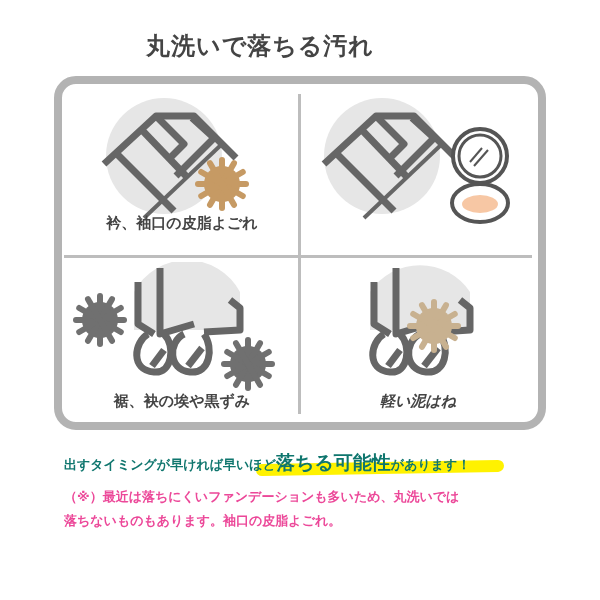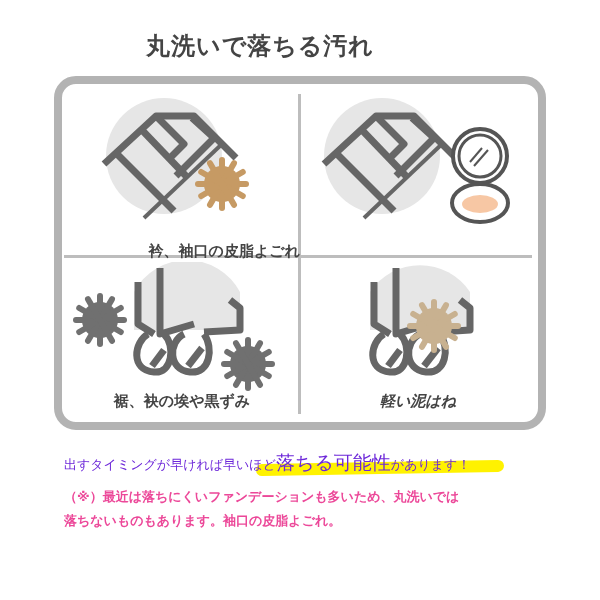--- a/index.html
+++ b/index.html
@@ -8,21 +8,21 @@
   .title { position:absolute; left:0; top:30px; width:520px; text-align:center;
            font-size:24px; font-weight:bold; color:#444444; letter-spacing:1px; }
   .frame { position:absolute; left:54px; top:76px; width:476px; height:338px;
            border:8px solid #b3b3b3; border-radius:22px; background:#fff; }
   .vdiv { position:absolute; left:298px; top:94px; width:3px; height:320px; background:#bdbdbd; }
   .hdiv { position:absolute; left:64px; top:255px; width:468px; height:3px; background:#bdbdbd; }
   .cell { position:absolute; width:236px; height:170px; }
   .cell svg { position:absolute; }
   .label { position:absolute; left:0; width:236px; text-align:center; font-size:15px;
            font-weight:bold; color:#444444; }
-  .msg { position:absolute; left:64px; top:450px; font-size:13px; font-weight:normal; color:#6d28d9; white-space:nowrap; }
+  .msg { position:absolute; left:64px; top:450px; font-size:13px; font-weight:bold; color:#0f766e; white-space:nowrap; }
   .msg .big { font-size:19px; position:relative; z-index:1; }
   .msg .rest { position:relative; z-index:1; }
   .hl { position:absolute; left:192px; top:12px; width:248px; height:12px; background:#fff200;
         border-radius:7px; transform:rotate(-1deg); }
   .note { position:absolute; left:64px; font-size:13px; font-weight:bold; color:#ec4899; white-space:nowrap; }
 </style>
 </head>
 <body>
 
 <div class="title">丸洗いで落ちる汚れ</div>
@@ -47,21 +47,21 @@
       <g>
         <rect x="-3" y="-27" width="6" height="54" rx="3"></rect>
         <rect x="-3" y="-27" width="6" height="54" rx="3" transform="rotate(30)"></rect>
         <rect x="-3" y="-27" width="6" height="54" rx="3" transform="rotate(60)"></rect>
         <rect x="-3" y="-27" width="6" height="54" rx="3" transform="rotate(90)"></rect>
         <rect x="-3" y="-27" width="6" height="54" rx="3" transform="rotate(120)"></rect>
         <rect x="-3" y="-27" width="6" height="54" rx="3" transform="rotate(150)"></rect>
       </g>
     </g>
   </svg>
-  <div class="label" style="top:156px;text-align:right;">衿、袖口の皮脂よごれ</div>
+  <div class="label" style="top:128px;">衿、袖口の皮脂よごれ</div>
 </div>
 
 <div class="cell" style="left:300px;top:86px;">
   <svg width="236" height="140" viewBox="0 0 236 140">
     <circle cx="82" cy="70" r="58" fill="#e6e6e6"></circle>
     <g fill="none" stroke="#666" stroke-width="7" stroke-linejoin="round">
       <polyline points="24,78 76,30 114,30 156,72"></polyline>
       <polyline points="34,65 94,125"></polyline>
       <polyline points="60,42 106,90"></polyline>
       <polyline points="76,30 104,58 88,74"></polyline>

